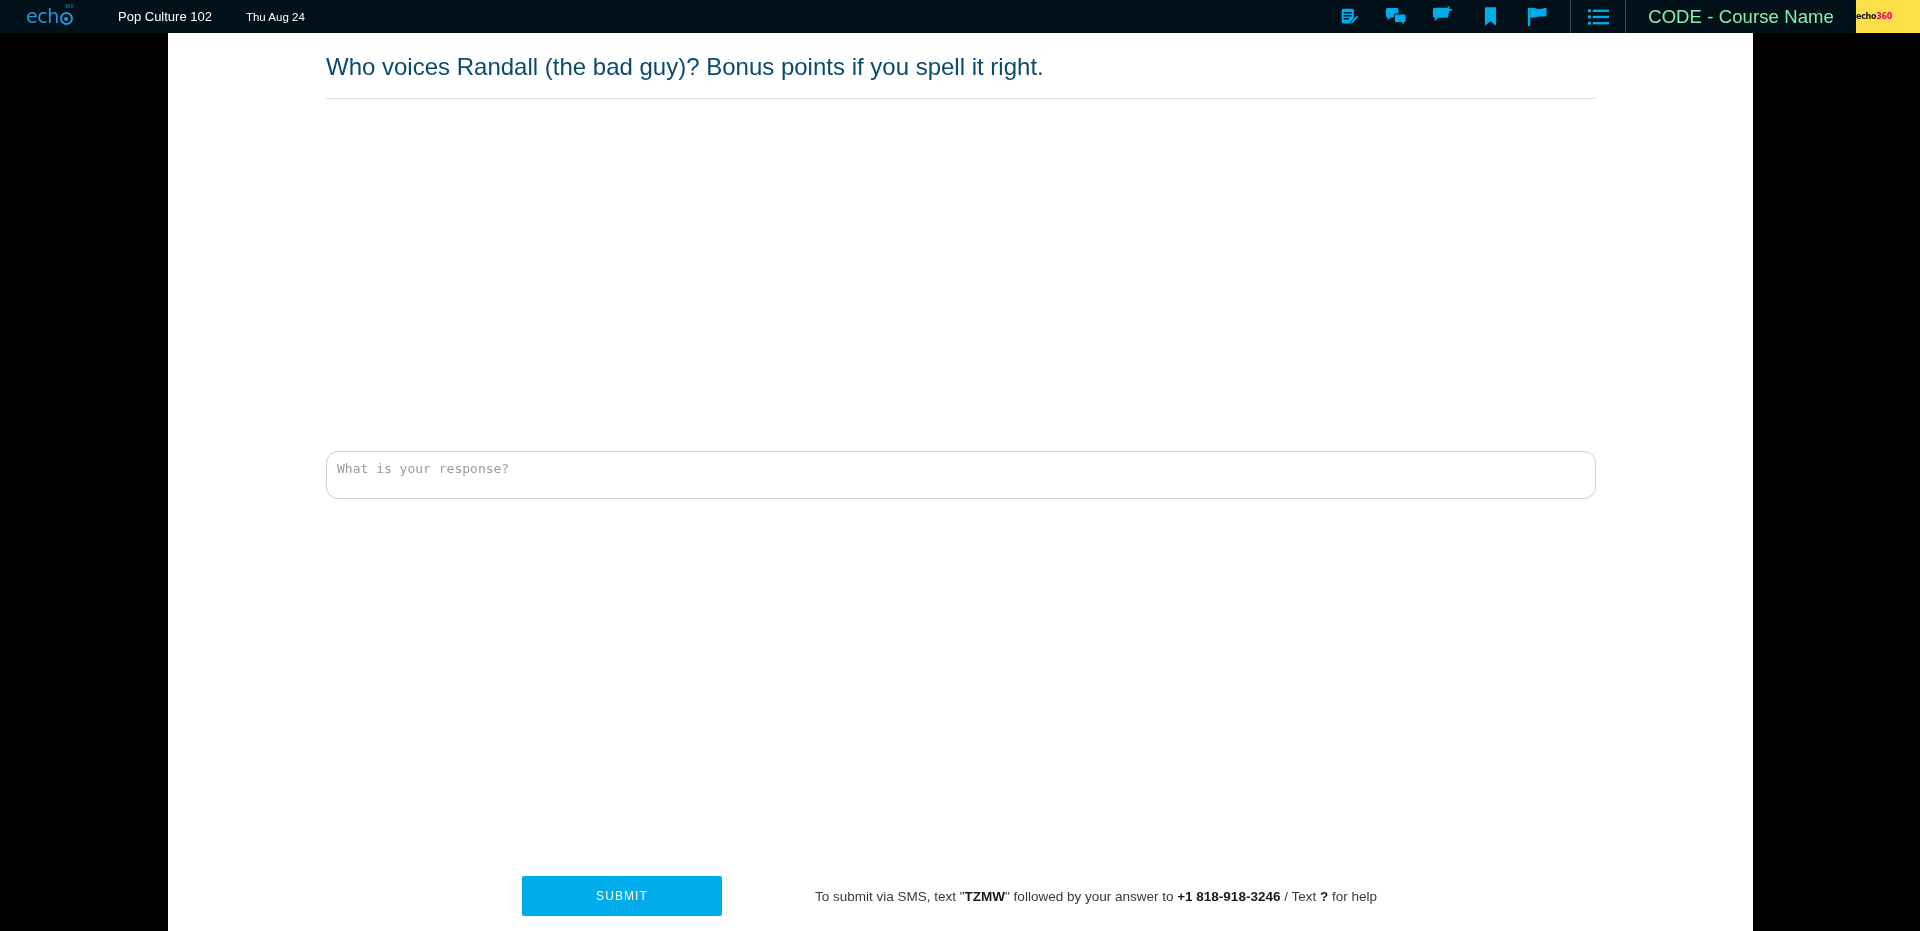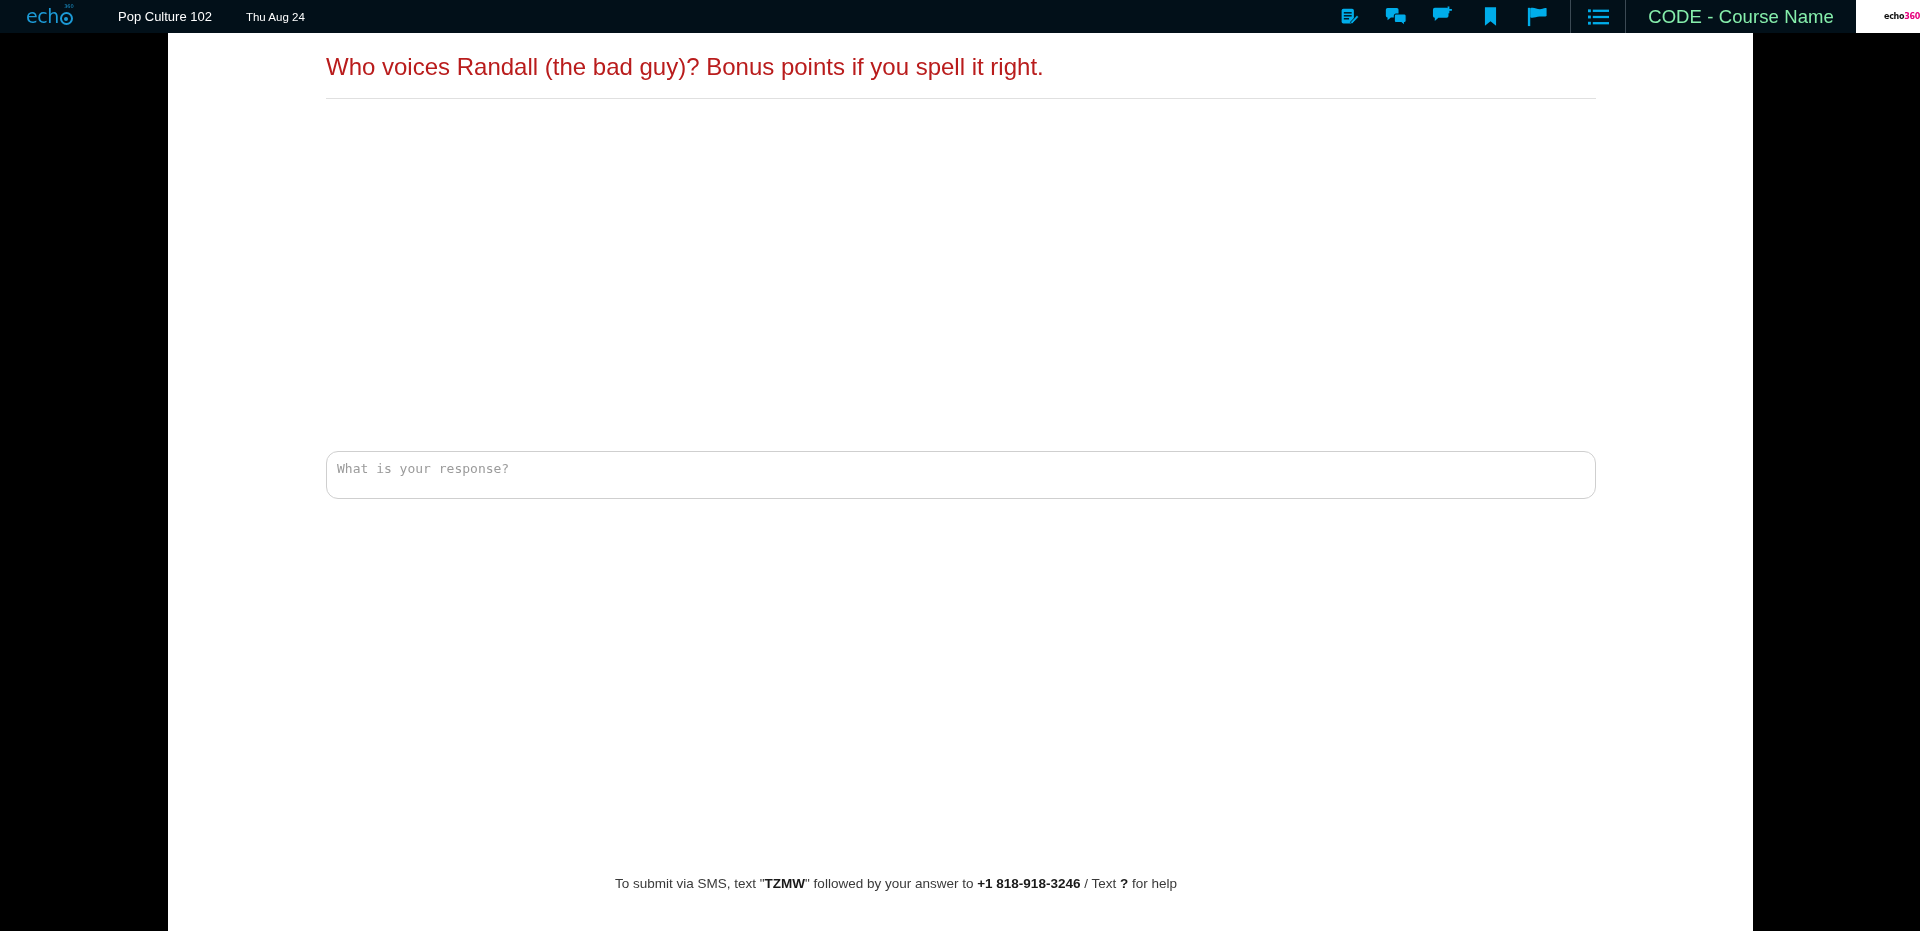--- a/index.html
+++ b/index.html
@@ -110,24 +110,24 @@
     color: #86efac;
     font-size: 18.5px;
     white-space: nowrap;
     padding: 0 22px 0 6px;
     letter-spacing: 0.1px;
   }
 
   #echo360-panel {
     width: 64px;
     height: 33px;
-    background: #ffffff;
-    display: flex;
-    align-items: center;
-    justify-content: flex-end;
+    background: #fde047;
+    display: flex;
+    align-items: center;
+    justify-content: flex-start;
   }
   .e360-logo {
     font-size: 8px;
     font-weight: bold;
     font-family: "DejaVu Sans", sans-serif;
     letter-spacing: -0.3px;
     line-height: 1;
   }
   .e360-echo { color: #111111; }
   .e360-360 { color: #e6007e; }
@@ -143,21 +143,21 @@
   }
 
   #question-wrap {
     position: absolute;
     top: 18px;
     left: 158px;
     width: 1270px;
   }
   #question-text {
     font-size: 24px;
-    color: #b91c1c;
+    color: #0c4a6e;
     font-weight: normal;
     line-height: 1.3;
     padding-bottom: 16px;
   }
   #question-rule {
     height: 1px;
     background: #e0e0e0;
     width: 100%;
   }
 
@@ -297,18 +297,19 @@
 <div id="content-panel">
 
   <div id="question-wrap">
     <div id="question-text">Who voices Randall (the bad guy)? Bonus points if you spell it right.</div>
     <div id="question-rule"></div>
   </div>
 
   <textarea id="response-input" placeholder="What is your response?" style=""></textarea>
 
   <div id="footer-row">
+    <button id="submit-button">SUBMIT</button>
 
     <div id="sms-note">
       <span>To submit via SMS, text "</span><b>TZMW</b><span>" followed by your answer to </span><b>+1 818-918-3246</b><span> / Text </span><b>?</b><span> for help</span>
     </div>
   </div>
 </div>
 
 </body></html>

